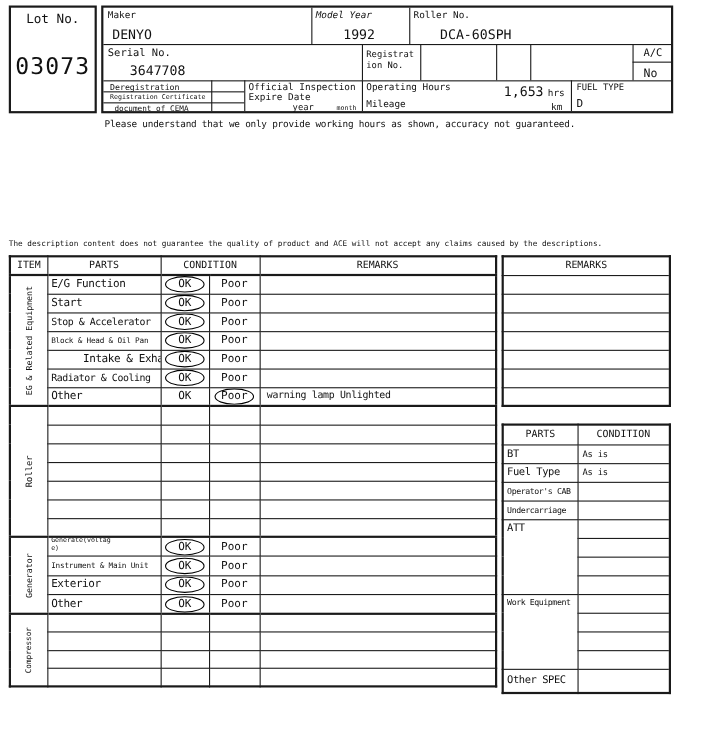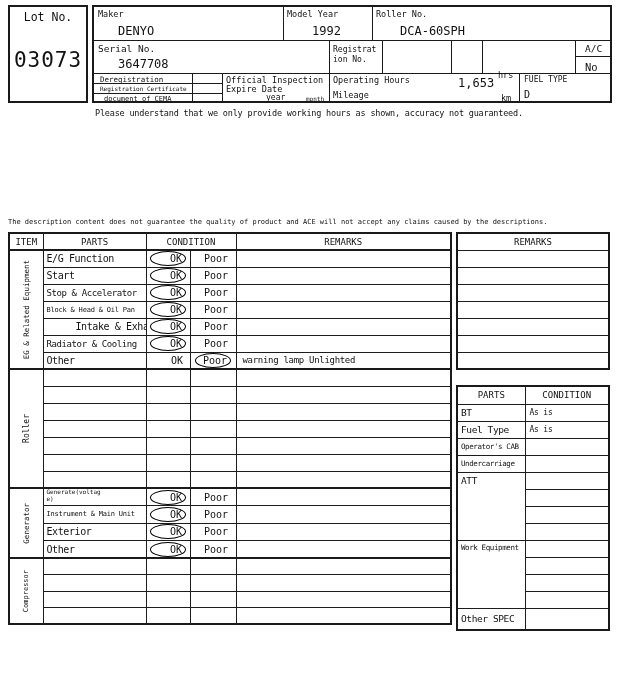--- a/index.html
+++ b/index.html
@@ -33,21 +33,21 @@
   tbody.sec > tr:first-child > td { border-top:2px solid #1a1a1a; }
   tbody.eg tr, tbody.roller tr { height:17px; }
   tbody.gen tr { height:17.5px; }
   tbody.comp tr { height:16.5px; }
   td.pt { font-size:9px; letter-spacing:-0.4px; padding-left:3px; white-space:nowrap; }
   td.pt.sm { font-size:7px; letter-spacing:-0.2px; }
   td.pt.xs { font-size:6px; letter-spacing:0; line-height:1.15; white-space:normal; vertical-align:top; }
   .wrapnarrow { display:inline-block; width:60px; word-break:break-all; }
   td.ok, td.poor { text-align:center; font-size:10px; }
   td.rem { font-size:9px; padding-left:6px; letter-spacing:-0.3px; white-space:nowrap; }
-  .mark { display:inline-block; min-width:36px; padding:0 3px; line-height:13px;text-align:right; }
+  .mark { display:inline-block; min-width:36px; padding:0 3px; line-height:13px; }
   .mark.circled { border:1.6px solid #000; border-radius:50%; }
   .item-cell { text-align:center; }
   .vlabel { writing-mode:vertical-rl; transform:rotate(180deg); font-size:7.5px;
             letter-spacing:0px; white-space:nowrap; margin:0 auto; }
 
   #remarks-panel { left:456px; top:232px; width:152px; border:2px solid #1a1a1a; }
   #remarks-panel tr { height:17px; }
   #remarks-panel th { font-size:9px; text-align:center; }
 
   #spec-table { left:456px; top:385px; width:152px; border:2px solid #1a1a1a; }
@@ -81,22 +81,22 @@
   <div class="vline" style="left:481px;top:33px;height:33px;"></div>
   <div class="hline" style="left:481px;top:49px;width:35px;"></div>
   <div class="vline" style="left:128px;top:66px;height:28px;"></div>
   <div class="vline" style="left:98px;top:66px;height:28px;"></div>
   <div class="hline" style="left:0;top:76px;width:128px;"></div>
   <div class="hline" style="left:0;top:86px;width:128px;"></div>
   <div class="vline" style="left:235px;top:66px;height:28px;"></div>
   <div class="vline" style="left:425px;top:66px;height:28px;"></div>
 
   <div class="cell-label" style="left:4px;top:2px;">Maker</div>
-  <div class="cell-value" style="left:24px;top:17px;">DENYO</div>
-  <div class="cell-label" style="left:193px;top:2px;">Model Year</div>
+  <div class="cell-value" style="left:8px;top:17px;">DENYO</div>
+  <div class="cell-label" style="left:193px;top:2px;font-style:italic;">Model Year</div>
   <div class="cell-value" style="left:218px;top:17px;">1992</div>
   <div class="cell-label" style="left:282px;top:2px;">Roller No.</div>
   <div class="cell-value" style="left:306px;top:17px;">DCA-60SPH</div>
 
   <div class="cell-label" style="left:4px;top:36px;font-size:9.5px;">Serial No.</div>
   <div class="cell-value" style="left:24px;top:50px;">3647708</div>
   <div class="cell-label" style="left:239px;top:38px;width:48px;white-space:normal;word-break:break-all;font-size:8px;line-height:1.25;">Registration No.</div>
   <div class="cell-label" style="left:491px;top:36px;font-size:9.5px;">A/C</div>
   <div class="cell-value" style="left:491px;top:54px;font-size:10.5px;">No</div>
 
@@ -104,21 +104,21 @@
   <div class="cell-label xs" style="left:6px;top:78px;">Registration Certificate</div>
   <div class="cell-label sm" style="left:10px;top:87.5px;">document of CEMA</div>
 
   <div class="cell-label" style="left:132px;top:68px;">Official Inspection</div>
   <div class="cell-label" style="left:132px;top:77px;">Expire Date</div>
   <div class="cell-label" style="left:172px;top:86px;font-size:8px;">year</div>
   <div class="cell-label xs" style="left:212px;top:88px;">month</div>
 
   <div class="cell-label" style="left:239px;top:68px;">Operating Hours</div>
   <div class="cell-value" style="left:364px;top:69px;">1,653</div>
-  <div class="cell-label" style="left:404px;top:63px;">hrs</div>
+  <div class="cell-label" style="left:404px;top:73px;">hrs</div>
   <div class="cell-label" style="left:239px;top:83px;">Mileage</div>
   <div class="cell-label" style="left:407px;top:86px;">km</div>
 
   <div class="cell-label" style="left:430px;top:68px;font-size:8px;">FUEL TYPE</div>
   <div class="cell-value" style="left:430px;top:82px;font-size:10px;">D</div>
 </div>
 
 <div class="abs" id="notice1">Please understand that we only provide working hours as shown, accuracy not guaranteed.</div>
 <div class="abs" id="notice2">The description content does not guarantee the quality of product and ACE will not accept any claims caused by the descriptions.</div>
 

